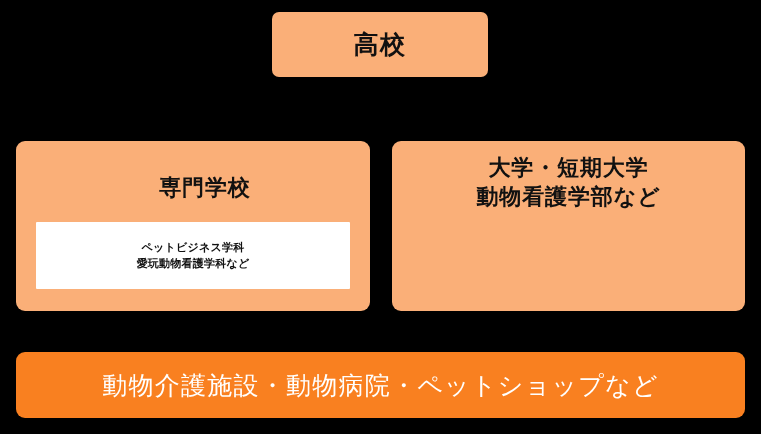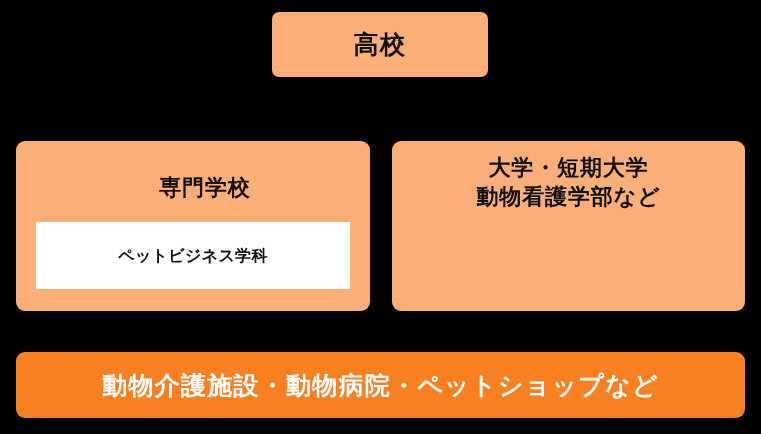--- a/index.html
+++ b/index.html
@@ -112,40 +112,40 @@
     height: 37px;
   }
   .inner-line {
     display: block;
     color: #111111;
     font-weight: bold;
     text-align: center;
     line-height: 1.45;
     letter-spacing: 0.02em;
   }
-  .card-left .inner-line { font-size: 16px; }
+  .card-left .inner-line { font-size: 11px; }
   .card-right .inner-line { font-size: 17px; }
 
   
   .bottom-bar {
     position: absolute;
     left: 16px;
     top: 352px;
     width: 729px;
     height: 66px;
     background: #F98020;
     border-radius: 9px;
     display: flex;
     align-items: center;
     justify-content: center;
     box-sizing: border-box;
   }
   .bottom-bar .bar-label {
     color: #FFFFFF;
-    font-weight: bold;
+    font-weight: normal;
     font-size: 25px;
     letter-spacing: 0.05em;
     text-align: center;
     line-height: 1.15;
   }
 </style>
 </head>
 <body>
 
 <div id="diagram">
@@ -153,20 +153,21 @@
   <div class="node node-top">
     <span class="node-title">高校</span>
   </div>
 
   <div class="card card-left">
     <div class="card-title">
       <span class="tline">専門学校</span>
     </div>
     <div class="inner-box">
       <span class="inner-line">ペットビジネス学科</span>
+      <span class="inner-line">愛玩動物看護学科など</span>
     </div>
   </div>
 
   <div class="card card-right">
     <div class="card-title">
       <span class="tline">大学・短期大学</span>
       <span class="tline">動物看護学部など</span>
     </div>
   </div>
 

